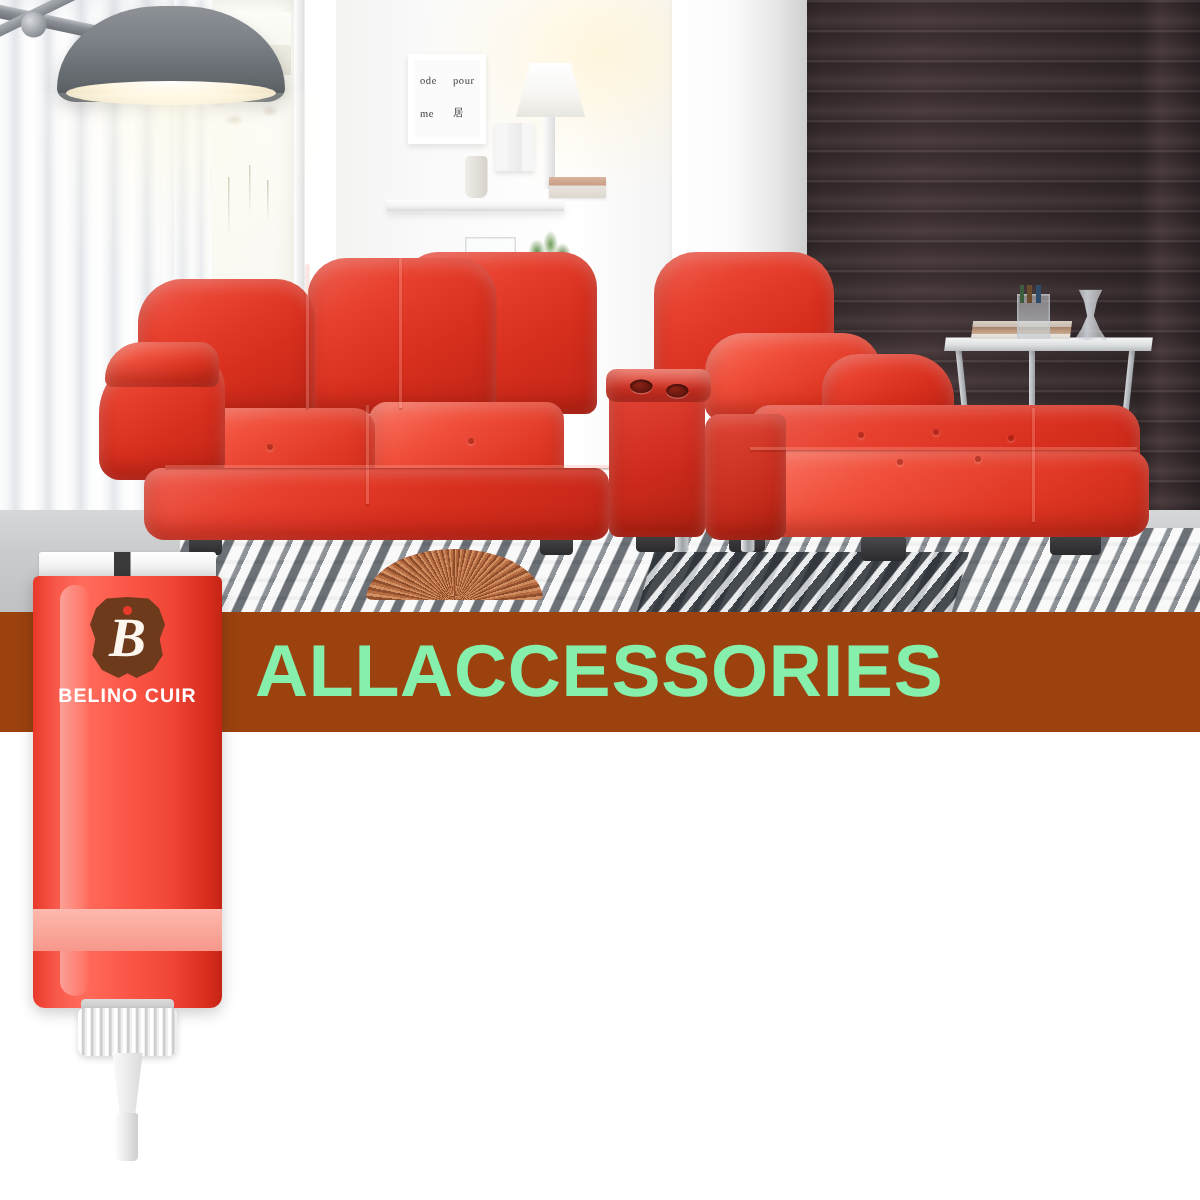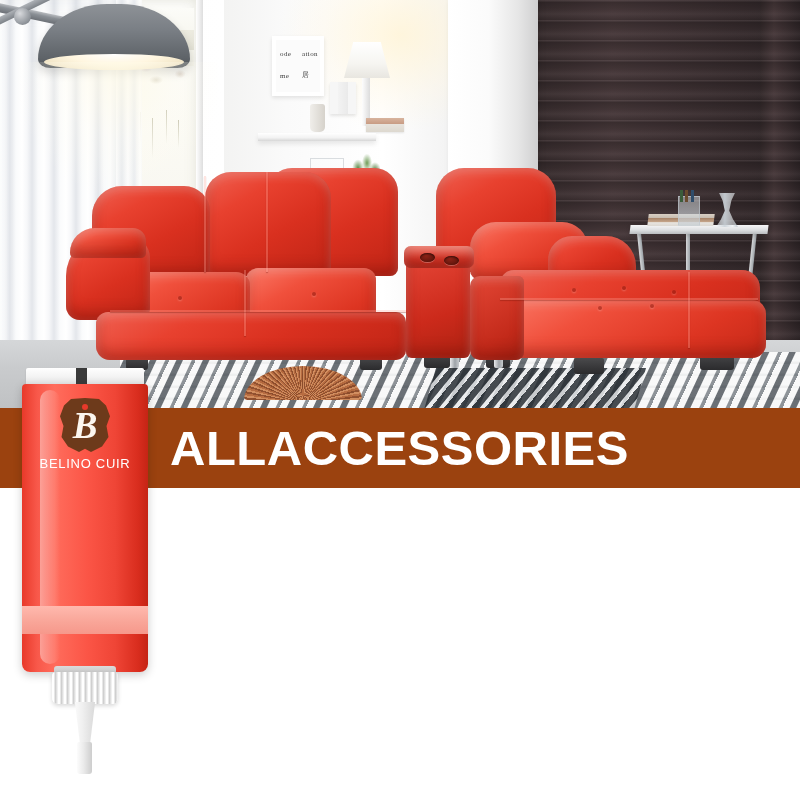--- a/index.html
+++ b/index.html
@@ -363,21 +363,21 @@
   }
 
   
   .banner {
     position:absolute; left:0; top:408px; width:800px; height:80px;
     background:#9b420f;
     display:flex; align-items:center;
   }
   .banner-title {
     margin-left:170px;
-    color:#ffffff;
+    color:#86efac;
     font-size:49px;
     font-weight:bold;
     letter-spacing:.5px;
     line-height:1;
     white-space:nowrap;
   }
 
   
   .features {
     position:absolute; left:0; top:488px; width:800px; height:312px;
@@ -424,21 +424,21 @@
   }
   .logo-b {
     position:absolute; left:46px; top:34px; width:50px; height:48px;
     color:#fdf6ef; font-size:37px; font-weight:bold;
     font-family:"Liberation Serif", serif;
     font-style:italic;
     text-align:center; line-height:48px;
   }
   .brand {
     position:absolute; left:8px; top:88px; width:126px;
-    color:#ffffff; font-size:13px; font-weight:normal;
+    color:#ffffff; font-size:13px; font-weight:bold;
     letter-spacing:.7px; text-align:center;
     font-family:"Liberation Sans", sans-serif;
   }
 
   .tube-desc {
     position:absolute; left:8px; top:202px; width:126px;
     color:#ffffff; font-size:11px; text-align:center; line-height:15px;
   }
   .vol-band {
     position:absolute; left:8px; top:238px; width:126px; height:28px;
@@ -511,21 +511,21 @@
       <div class="lamp-arm2"></div>
       <div class="lamp-joint"></div>
       <div class="lamp-shade"></div>
       <div class="lamp-inner"></div>
       <div class="lamp-light"></div>
     </div>
 
     <div>
       <div class="frame-art">
         <span class="glyph" style="left:4px;top:10px;">ode</span>
-        <span class="glyph" style="left:26px;top:10px;">ation</span>
+        <span class="glyph" style="left:26px;top:10px;">pour</span>
         <span class="glyph" style="left:4px;top:32px;">me</span>
         <span class="glyph" style="left:26px;top:30px;">居</span>
       </div>
       <div class="vase-sm"></div>
       <div class="letter-h"></div>
       <div class="table-lamp-shade"></div>
       <div class="table-lamp-base"></div>
       <div class="books"></div>
       <div class="shelf shelf-top"></div>
       <div class="glass-box"></div>

